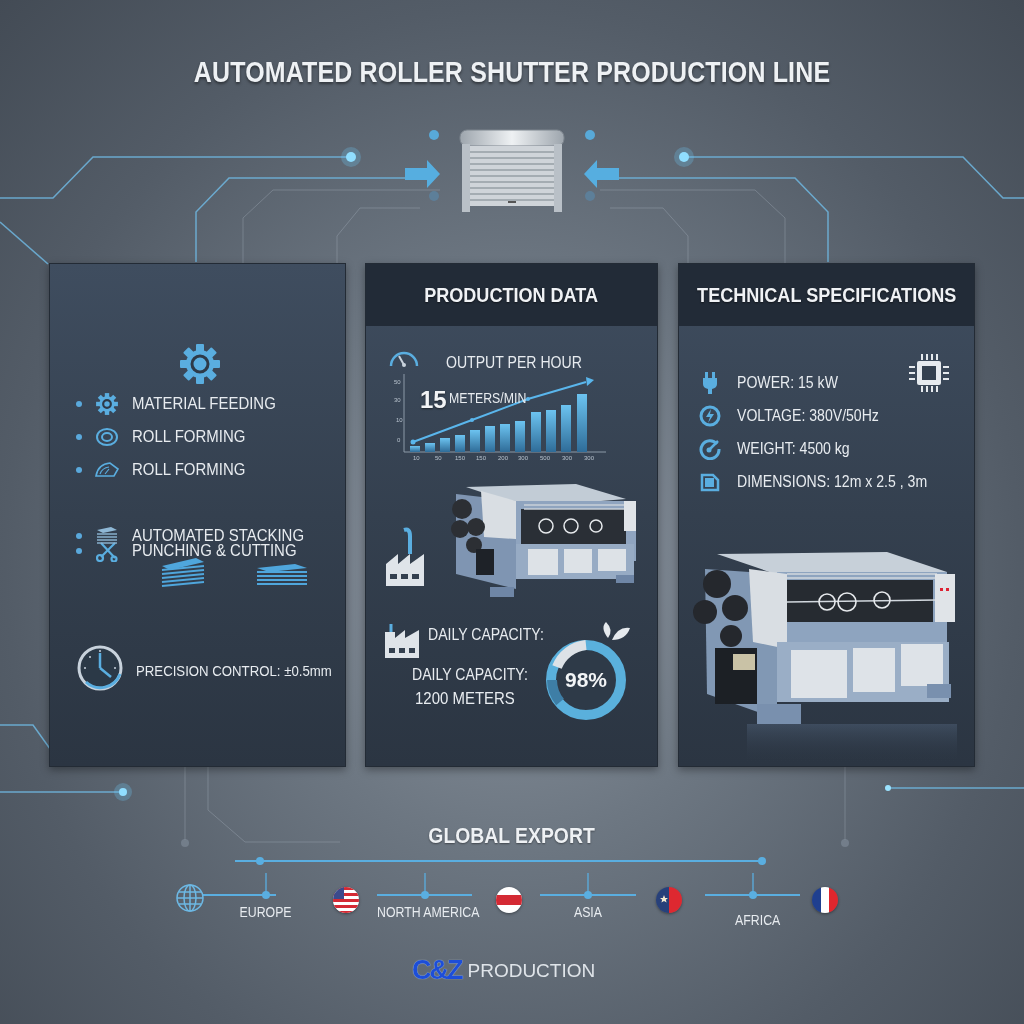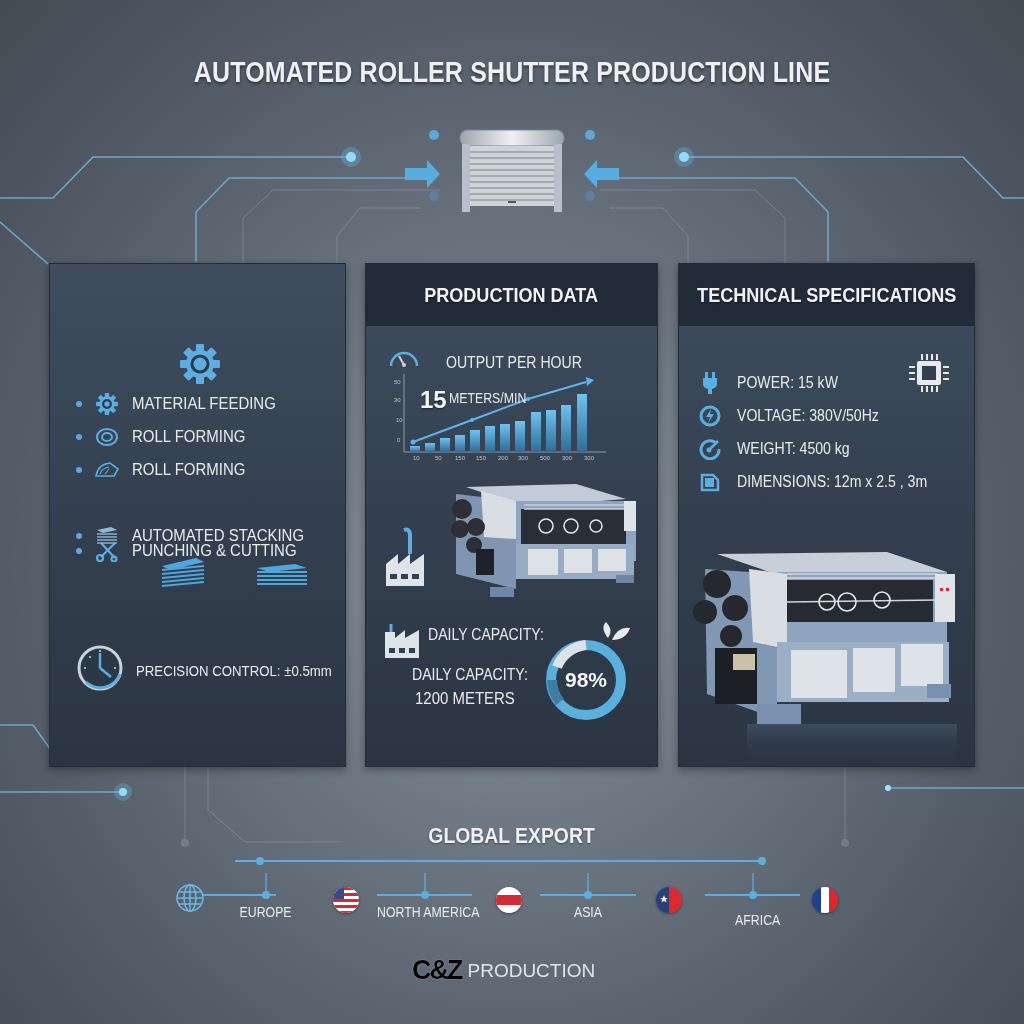--- a/index.html
+++ b/index.html
@@ -572,15 +572,15 @@
       <rect x="17" width="9" height="26" fill="#e0262d"></rect>
     </svg>
 </div>
 
 <div class="abs export-label cond" style="left:226px;top:904px;width:80px;"><span class="sxc">EUROPE</span></div>
 <div class="abs export-label cond" style="left:370px;top:904px;width:110px;"><span class="sxc">NORTH AMERICA</span></div>
 <div class="abs export-label cond" style="left:548px;top:904px;width:80px;"><span class="sxc">ASIA</span></div>
 <div class="abs export-label cond" style="left:718px;top:912px;width:80px;"><span class="sxc">AFRICA</span></div>
 
 <div class="abs" style="left:412px;top:955px;display:flex;align-items:center;">
-  <span style="font-size:27px;font-weight:bold;color:#000000;letter-spacing:-2px;text-shadow:0 0 1px #cfe8f8;">C&amp;Z</span>
+  <span style="font-size:27px;font-weight:bold;color:#1d4ed8;letter-spacing:-2px;text-shadow:0 0 1px #cfe8f8;">C&amp;Z</span>
   <span style="font-size:19px;color:#dfe4e9;margin-left:6px;">PRODUCTION</span>
 </div>
 
 </body></html>

